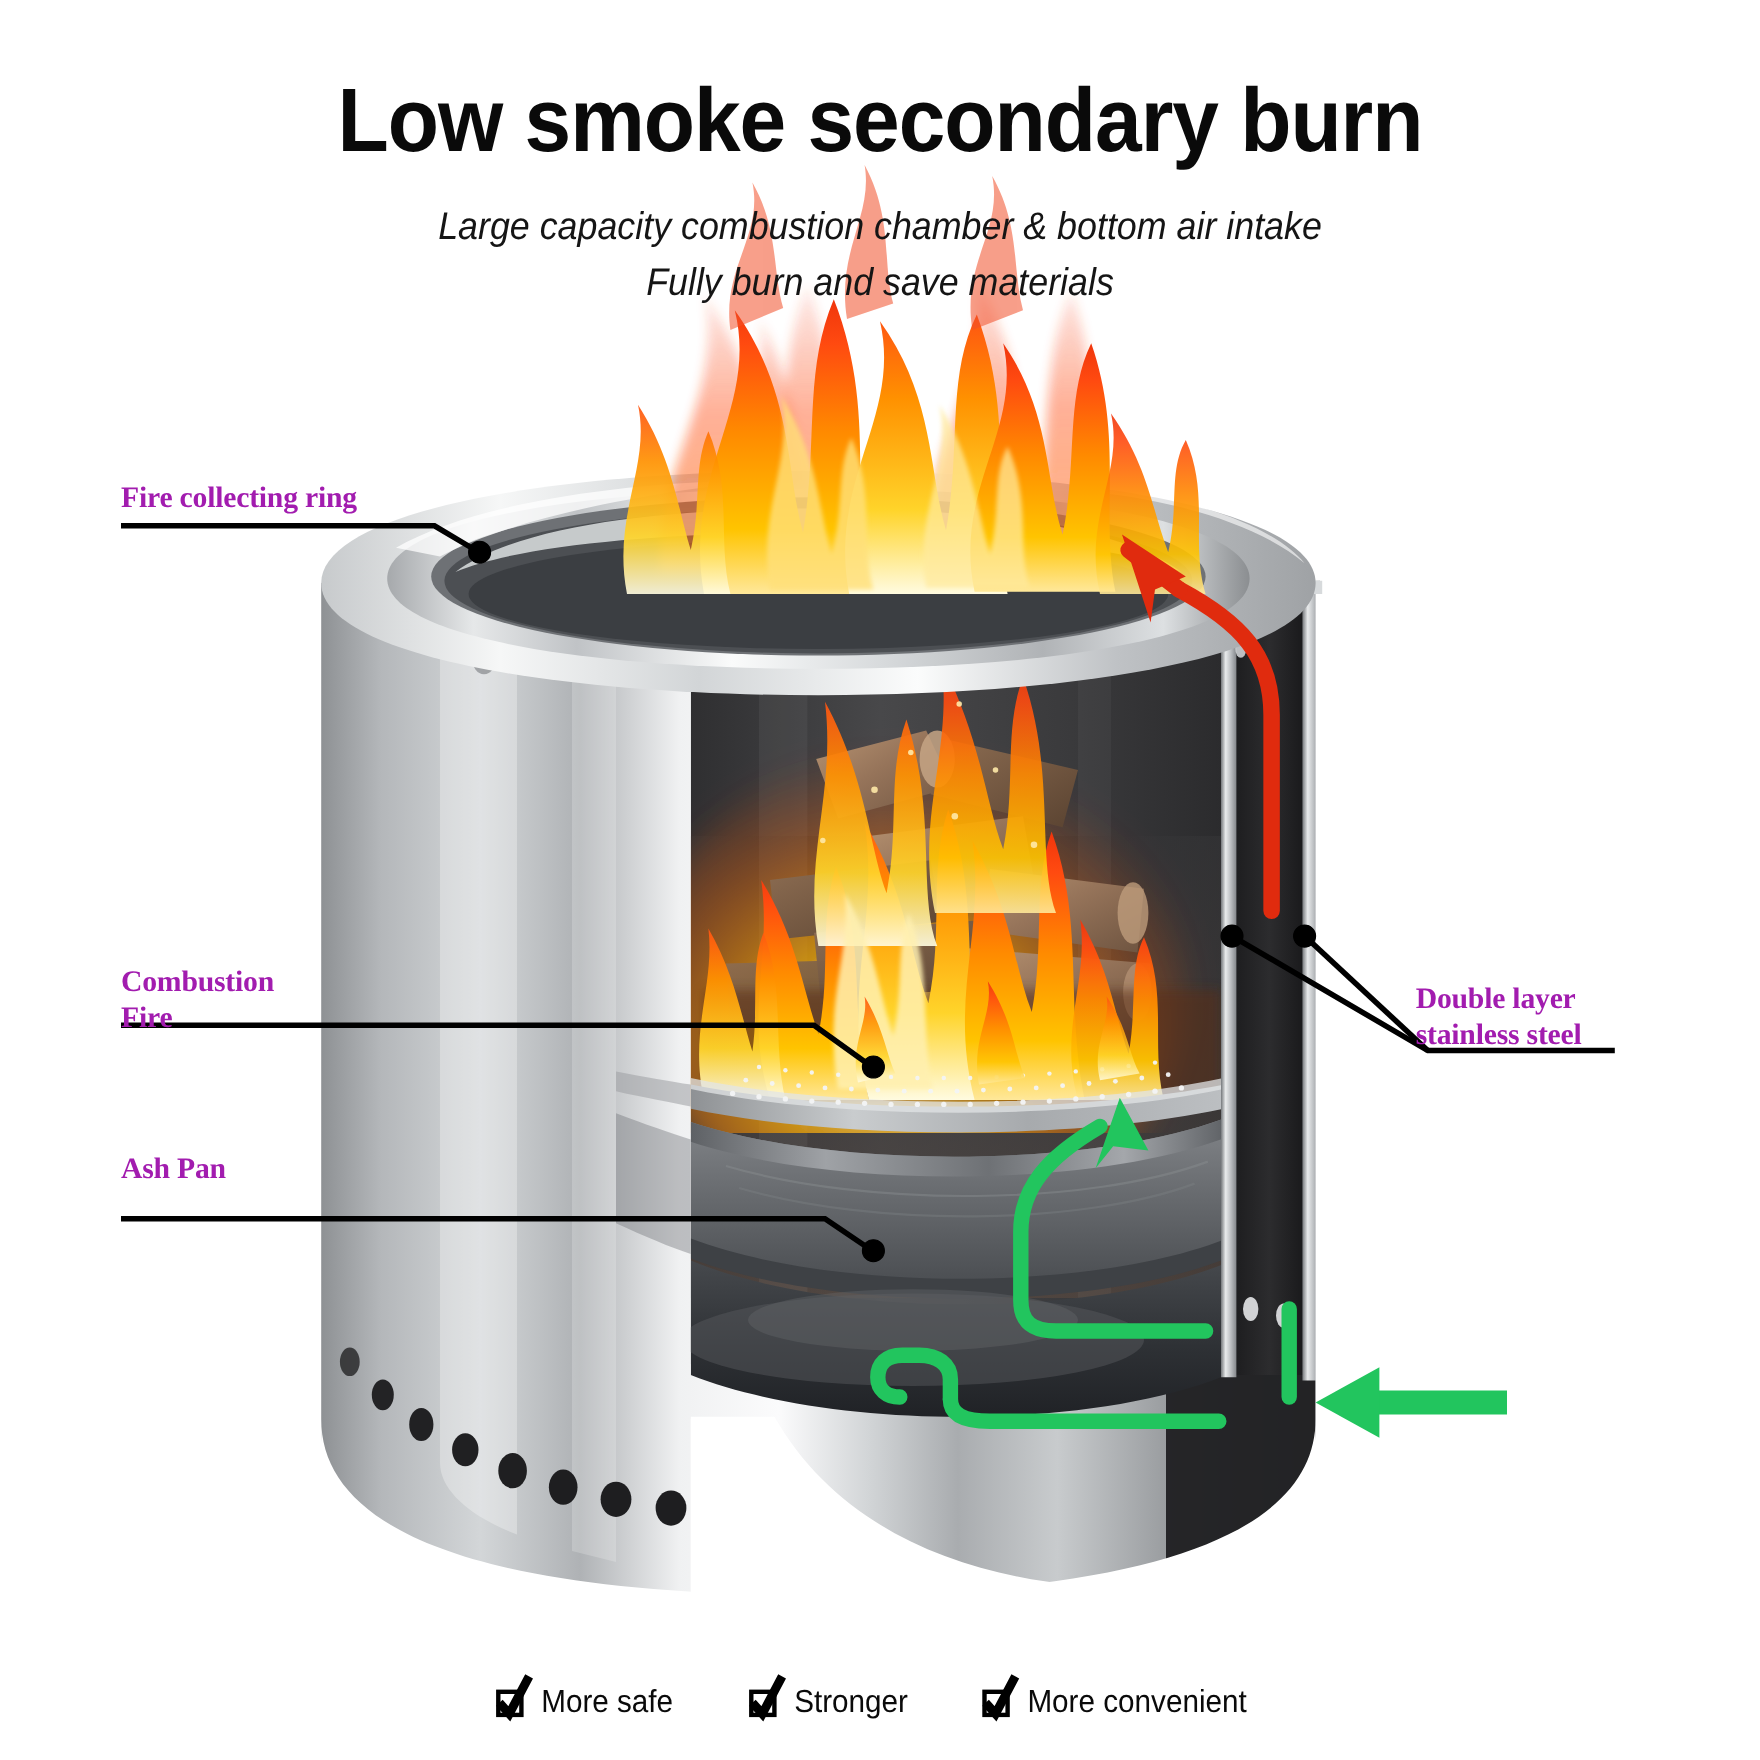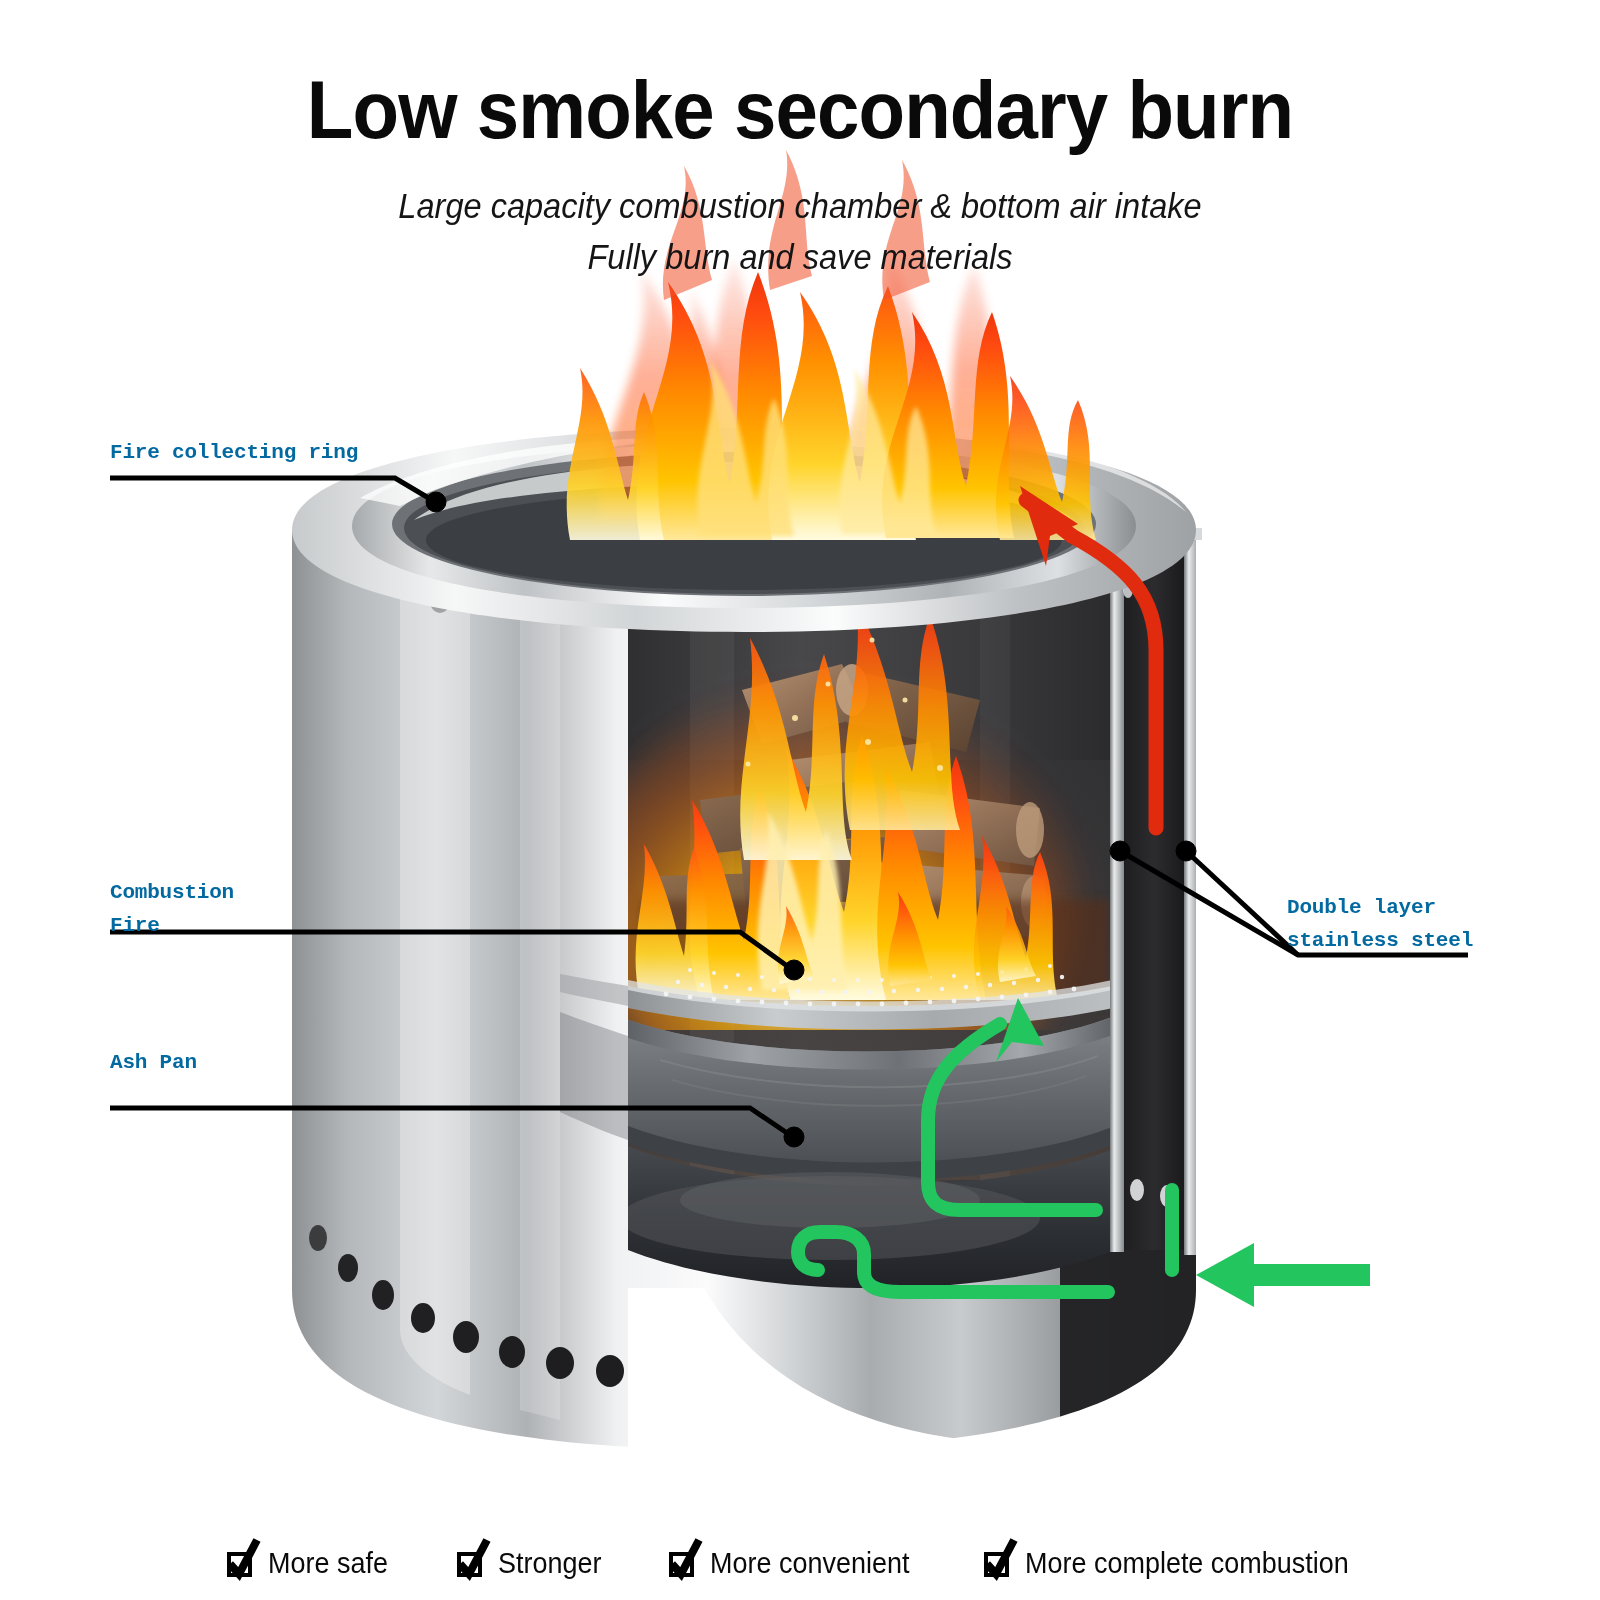--- a/index.html
+++ b/index.html
@@ -58,44 +58,44 @@
     top: 0;
     width: 1600px;
     height: 1600px;
     z-index: 10;
   }
   #stage svg { display: block; }
 
   
   .callout-label {
     position: absolute;
-    font-family: Liberation Mono, monospace;
+    font-family: Liberation Serif, serif;
     font-weight: bold;
-    font-size: 21px;
+    font-size: 27px;
     line-height: 33px;
-    color: #0369a1;
+    color: #a21caf;
     white-space: pre-line;
     z-index: 45;
     letter-spacing: -0.2px;
   }
   #label-fire-ring   { left: 110px; top: 436px; }
   #label-combustion  { left: 110px; top: 876px; }
   #label-ash-pan     { left: 110px; top: 1046px; }
   #label-double-layer{ left: 1287px; top: 875px; margin-top: 16px; }
 
   
   #features {
     position: absolute;
     left: 0;
     top: 1512px;
     width: 1600px;
     height: 70px;
     display: flex;
     justify-content: center;
-    align-items: flex-end;
+    align-items: center;
     gap: 60px;
     z-index: 50;
   }
   .feature {
     display: flex;
     align-items: flex-start;
     gap: 11px;
   }
   .chk {
     position: relative;
@@ -656,23 +656,14 @@
   <div class="feature">
     <span class="chk">
       <span class="box"></span>
       <svg width="36" height="44" viewBox="0 0 36 44">
         <path d="M4 26 L13 36 L31 2" stroke="#000" stroke-width="8" fill="none" stroke-linecap="butt" stroke-linejoin="miter"></path>
       </svg>
     </span>
     <span class="feature-text">More convenient</span>
   </div>
 
-  <div class="feature">
-    <span class="chk">
-      <span class="box"></span>
-      <svg width="36" height="44" viewBox="0 0 36 44">
-        <path d="M4 26 L13 36 L31 2" stroke="#000" stroke-width="8" fill="none" stroke-linecap="butt" stroke-linejoin="miter"></path>
-      </svg>
-    </span>
-    <span class="feature-text">More complete combustion</span>
-  </div>
 
 </div>
 
 </body></html>

